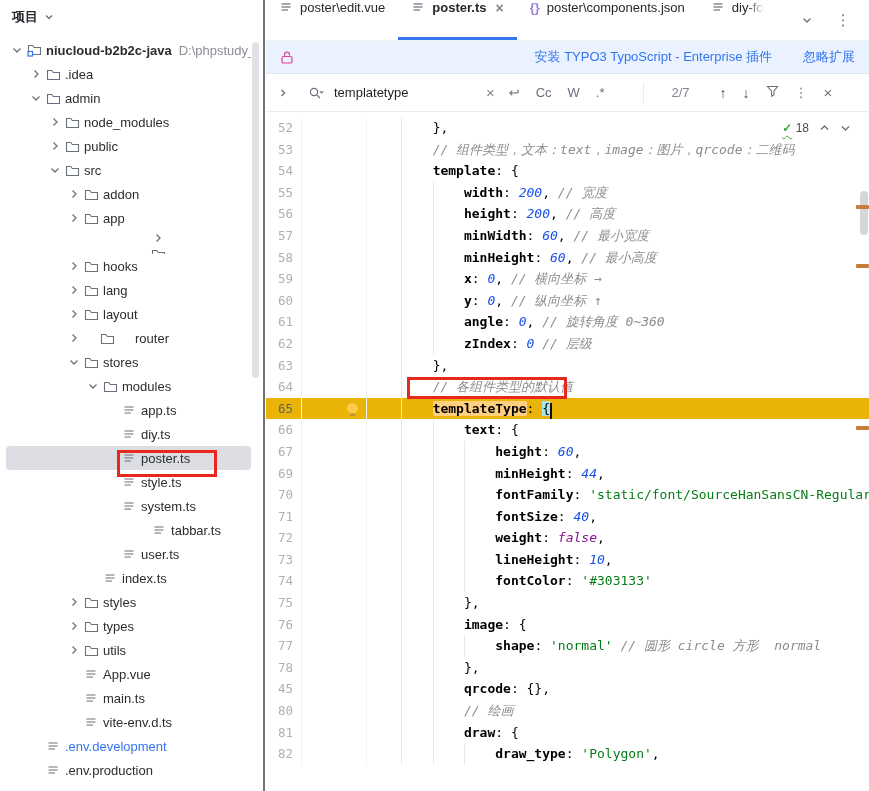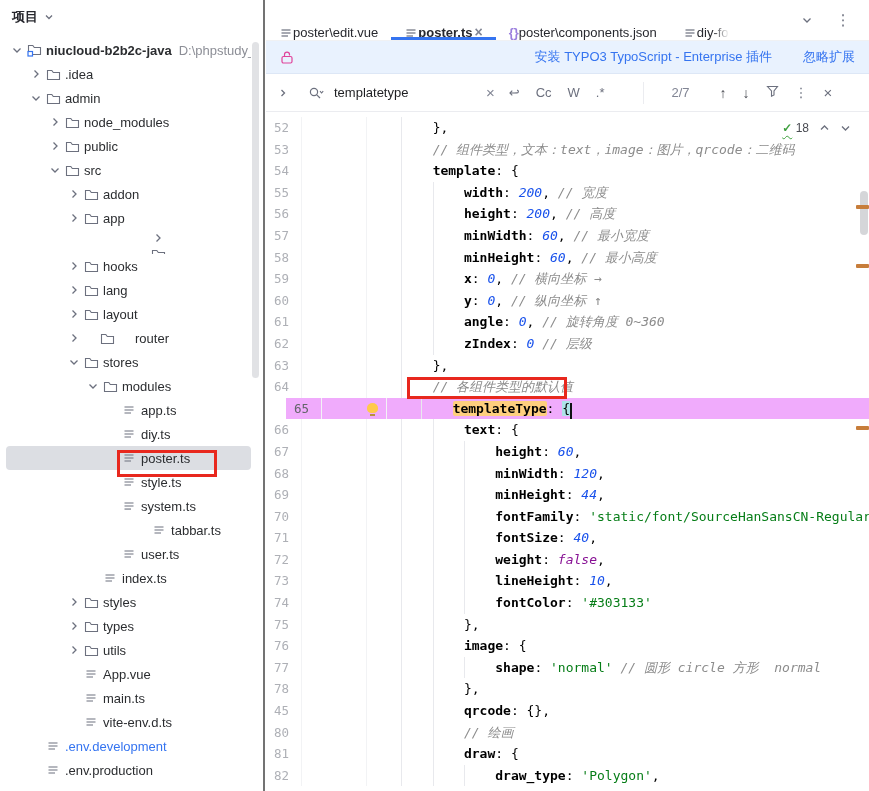--- a/index.html
+++ b/index.html
@@ -19,21 +19,21 @@
   .tlabel { margin-left:3px; }
   .tlabel.b { font-weight:700; }
   .tlabel.mod { color:#3574F0; }
   .tpath { color:#8C8E96; margin-left:7px; }
   .tree-scrollbar { position:absolute; left:252px; top:42px; width:7px; height:336px; background:#C9CBD0; opacity:.55; border-radius:4px; }
 
   
   .editor-pane { position:absolute; left:266px; top:0; right:0; height:791px; background:#fff; }
 
   .tabbar { height:41px; display:flex; align-items:stretch; border-bottom:1px solid #F0F1F3; }
-  .tab { position:relative; display:flex; align-items:flex-end; padding:0 13px; font-size:13px; color:#27282E; cursor:default; }
+  .tab { position:relative; display:flex; align-items:flex-start; gap:7px; padding:0 13px; font-size:13px; color:#27282E; cursor:default; }
   .tab.active { font-weight:700; }
   .tab.active::after { content:''; position:absolute; left:0; right:0; bottom:0; height:3px; background:#3574F0; }
   .tab .close { color:#818594; font-size:14px; margin-left:2px; }
   .json-ic { color:#9B7EDE; font-weight:700; font-size:13px; }
   .tab .fade-label { position:relative; max-width:42px; overflow:hidden; }
   .tab .fade-label::after { content:''; position:absolute; top:0; right:0; width:16px; bottom:0; background:linear-gradient(to right, rgba(255,255,255,0), #fff); }
   .tab-actions { margin-left:auto; display:flex; align-items:center; gap:16px; padding-right:16px; }
   .icon-btn { display:inline-flex; align-items:center; justify-content:center; width:20px; height:20px; color:#6C707E; }
   .vdots { font-size:15px; color:#6C707E; letter-spacing:0; }
 
@@ -46,22 +46,22 @@
   .sb-search-icon { display:flex; align-items:flex-end; margin:0 10px 0 14px; }
   .sb-input { border:none; outline:none; font:13px "Liberation Sans", sans-serif; color:#1E1F22; width:150px; background:transparent; }
   .sb-ic { color:#6C707E; margin:0 8px; font-size:13px; }
   .sb-clear { color:#818594; font-size:15px; margin:0 6px 0 2px; }
   .sb-count { color:#818594; margin:0 22px 0 30px; border-left:1px solid #EBECF0; padding-left:28px; height:22px; display:flex; align-items:center; }
   .sb-arrow { color:#494B52; font-size:14px; margin:0 8px; }
 
   
   .editor { position:absolute; top:113px; left:0; right:0; bottom:0; padding-top:4px; overflow:hidden; background:#fff; }
   .cl { position:relative; display:flex; height:21.6px; line-height:21.6px; }
-  .cl.cur { background:#f0abfc;margin-left:20px; }
-  .ln { width:36px; flex:none; padding-right:8px; font:12.5px/21.6px "DejaVu Sans Mono", monospace; color:#AEB0B6; border-right:1px solid #F2F3F5;padding-left:8px; }
+  .cl.cur { background:#eab308; }
+  .ln { width:36px; flex:none; text-align:right; padding-right:8px; font:12.5px/21.6px "DejaVu Sans Mono", monospace; color:#AEB0B6; border-right:1px solid #F2F3F5; }
   .cl.cur .ln { color:#63656A; }
   .gut { width:65px; flex:none; position:relative; border-right:1px solid #F2F3F5; }
   .bulb { position:absolute; left:45px; top:5px; width:11px; height:10px; background:#FFC94A; border-radius:50% 50% 40% 40%; }
   .bulb::after { content:''; position:absolute; left:3px; right:3px; bottom:-3px; height:2px; background:#B8923B; }
   .ct { position:relative; flex:1; overflow:hidden; margin:0; padding-left:3px; font:13px/21.6px "DejaVu Sans Mono", monospace; color:#000; white-space:pre; }
   .guide { position:absolute; top:0; bottom:0; width:1px; background:#E8E9ED; }
   .tk-p { font-weight:600; color:#000; }
   .tk-n { color:#1750EB; font-style:italic; }
   .tk-s { color:#067D17; }
   .tk-c { color:#8C8C8C; font-style:italic; }
@@ -662,25 +662,20 @@
           <span class="ln">66</span>
           <span class="gut"></span>
           <pre class="ct"><span class="guide" style="left: 34.308px;"></span><span class="guide" style="left: 65.616px;"></span>            <span class="tk-p">text</span><span class="tk-t">: {</span></pre>
         </div>
         <div class="cl">
           <span class="ln">67</span>
           <span class="gut"></span>
           <pre class="ct"><span class="guide" style="left: 34.308px;"></span><span class="guide" style="left: 65.616px;"></span><span class="guide" style="left: 96.924px;"></span>                <span class="tk-p">height</span><span class="tk-t">: </span><span class="tk-n">60</span><span class="tk-t">,</span></pre>
         </div>
         <div class="cl">
-          <span class="ln">68</span>
-          <span class="gut"></span>
-          <pre class="ct"><span class="guide" style="left: 34.308px;"></span><span class="guide" style="left: 65.616px;"></span><span class="guide" style="left: 96.924px;"></span>                <span class="tk-p">minWidth</span><span class="tk-t">: </span><span class="tk-n">120</span><span class="tk-t">,</span></pre>
-        </div>
-        <div class="cl">
           <span class="ln">69</span>
           <span class="gut"></span>
           <pre class="ct"><span class="guide" style="left: 34.308px;"></span><span class="guide" style="left: 65.616px;"></span><span class="guide" style="left: 96.924px;"></span>                <span class="tk-p">minHeight</span><span class="tk-t">: </span><span class="tk-n">44</span><span class="tk-t">,</span></pre>
         </div>
         <div class="cl">
           <span class="ln">70</span>
           <span class="gut"></span>
           <pre class="ct"><span class="guide" style="left: 34.308px;"></span><span class="guide" style="left: 65.616px;"></span><span class="guide" style="left: 96.924px;"></span>                <span class="tk-p">fontFamily</span><span class="tk-t">: </span><span class="tk-s">'static/font/SourceHanSansCN-Regular</span></pre>
         </div>
         <div class="cl">

